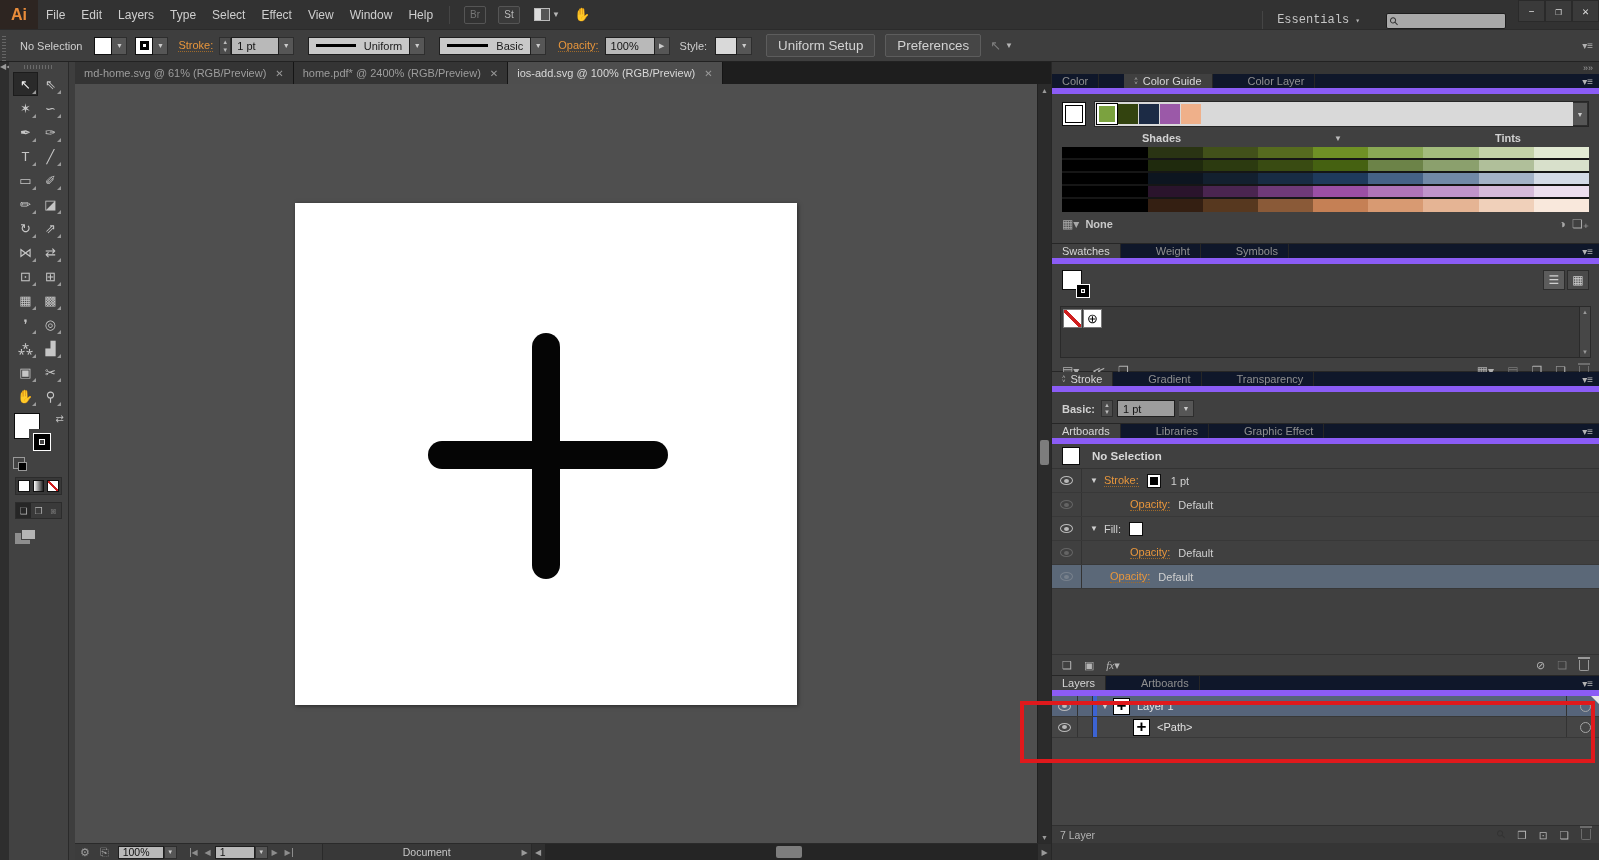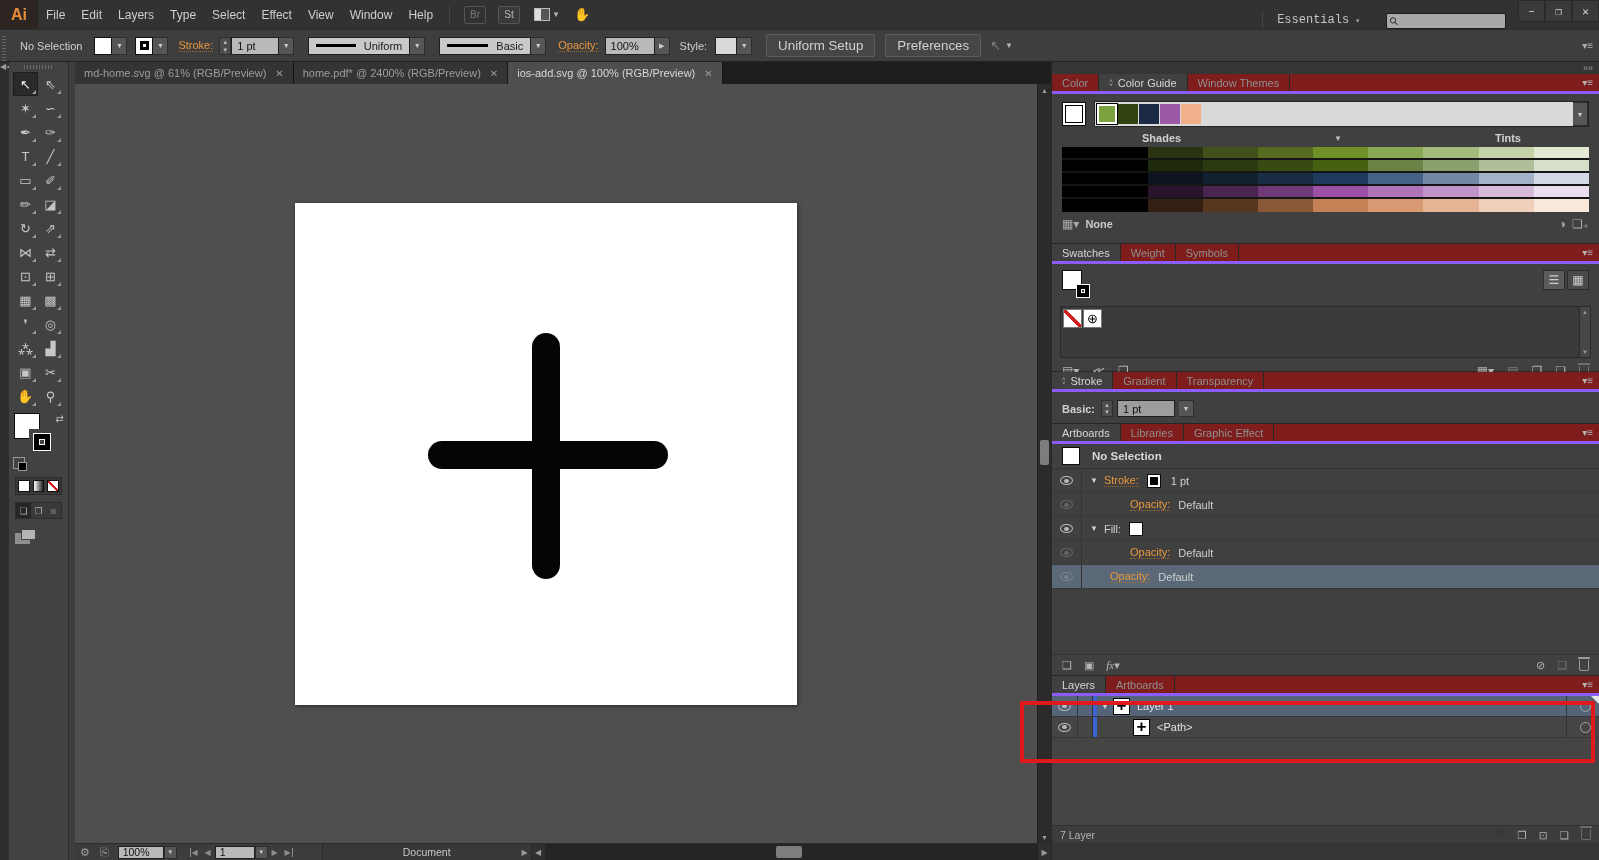--- a/index.html
+++ b/index.html
@@ -109,21 +109,21 @@
   .ts-arrow{position:absolute;right:3px;color:#9a9a9a;font-size:8px;}
   .hscroll{flex:1;height:100%;background:#252525;position:relative;display:flex;align-items:center;}
   .hs-arrow{width:13px;height:100%;display:flex;align-items:center;justify-content:center;color:#9a9a9a;font-size:8px;background:#303030;}
   .hs-arrow.right{position:absolute;right:0;top:0;}
   .hs-thumb{position:absolute;left:47%;top:2px;bottom:2px;width:26px;background:#7d7d7d;border-radius:2px;}
 
   
   .panelscol{position:absolute;right:0;top:62px;bottom:0;width:548px;background:#3f3f3f;border-left:1px solid #272727;}
   .pc-collapse{height:12px;display:flex;justify-content:flex-end;align-items:center;padding-right:6px;color:#9c9c9c;font-size:9px;background:#353535;}
   .panel{position:absolute;left:0;right:0;background:#404040;border-bottom:1px solid #262626;display:flex;flex-direction:column;}
-  .tabrow{height:20px;background:#7f1d1d;display:flex;border-bottom:3px solid #8b5cf6;flex:none;}
+  .tabrow{height:20px;background:#0f172a;display:flex;border-bottom:6px solid #8b5cf6;flex:none;gap:25px;}
   .ptab{padding:0 10px;font-size:11px;color:#8f8f8f;display:flex;align-items:center;gap:5px;border-right:1px solid #262626;cursor:default;white-space:nowrap;}
   .ptab.active{background:#404040;color:#d6d6d6;}
   .exp{display:inline-flex;flex-direction:column;line-height:4px;font-size:6px;color:#bbb;}
   .pmenu-icon{margin-left:auto;padding:0 6px;display:flex;align-items:center;gap:1px;color:#b3b3b3;font-size:10px;}
 
   
   .cg-top{display:flex;align-items:center;gap:8px;margin:7px 10px 4px 10px;height:26px;flex:none;}
   .cg-base{width:24px;height:24px;background:#fff;border:1px solid #0c0c0c;box-shadow:inset 0 0 0 2px #fff, inset 0 0 0 3px #000;}
   .cg-bar{flex:1;height:26px;background:#d9d9d9;border:1px solid #262626;display:flex;align-items:stretch;padding:2px;position:relative;}
   .cg-chip{width:20px;margin-right:1px;}
@@ -422,21 +422,21 @@
             <span>Color</span>
           </div>
           <div class="ptab active">
             <span class="exp">
               <span>˄</span>
               <span>˅</span>
             </span>
             <span>Color Guide</span>
           </div>
           <div class="ptab">
-            <span>Window Themes</span>
+            <span>Color Layer</span>
           </div>
           <span class="pmenu-icon">▾≡</span>
         </div>
       <div class="cg-top">
         <div class="cg-base"></div>
         <div class="cg-bar" id="cg-chips">
           <span class="cg-chip sel" style="background: rgb(123, 162, 63);"></span>
             <span class="cg-chip" style="background: rgb(51, 67, 15);"></span>
             <span class="cg-chip" style="background: rgb(28, 43, 69);"></span>
             <span class="cg-chip" style="background: rgb(155, 89, 168);"></span>

